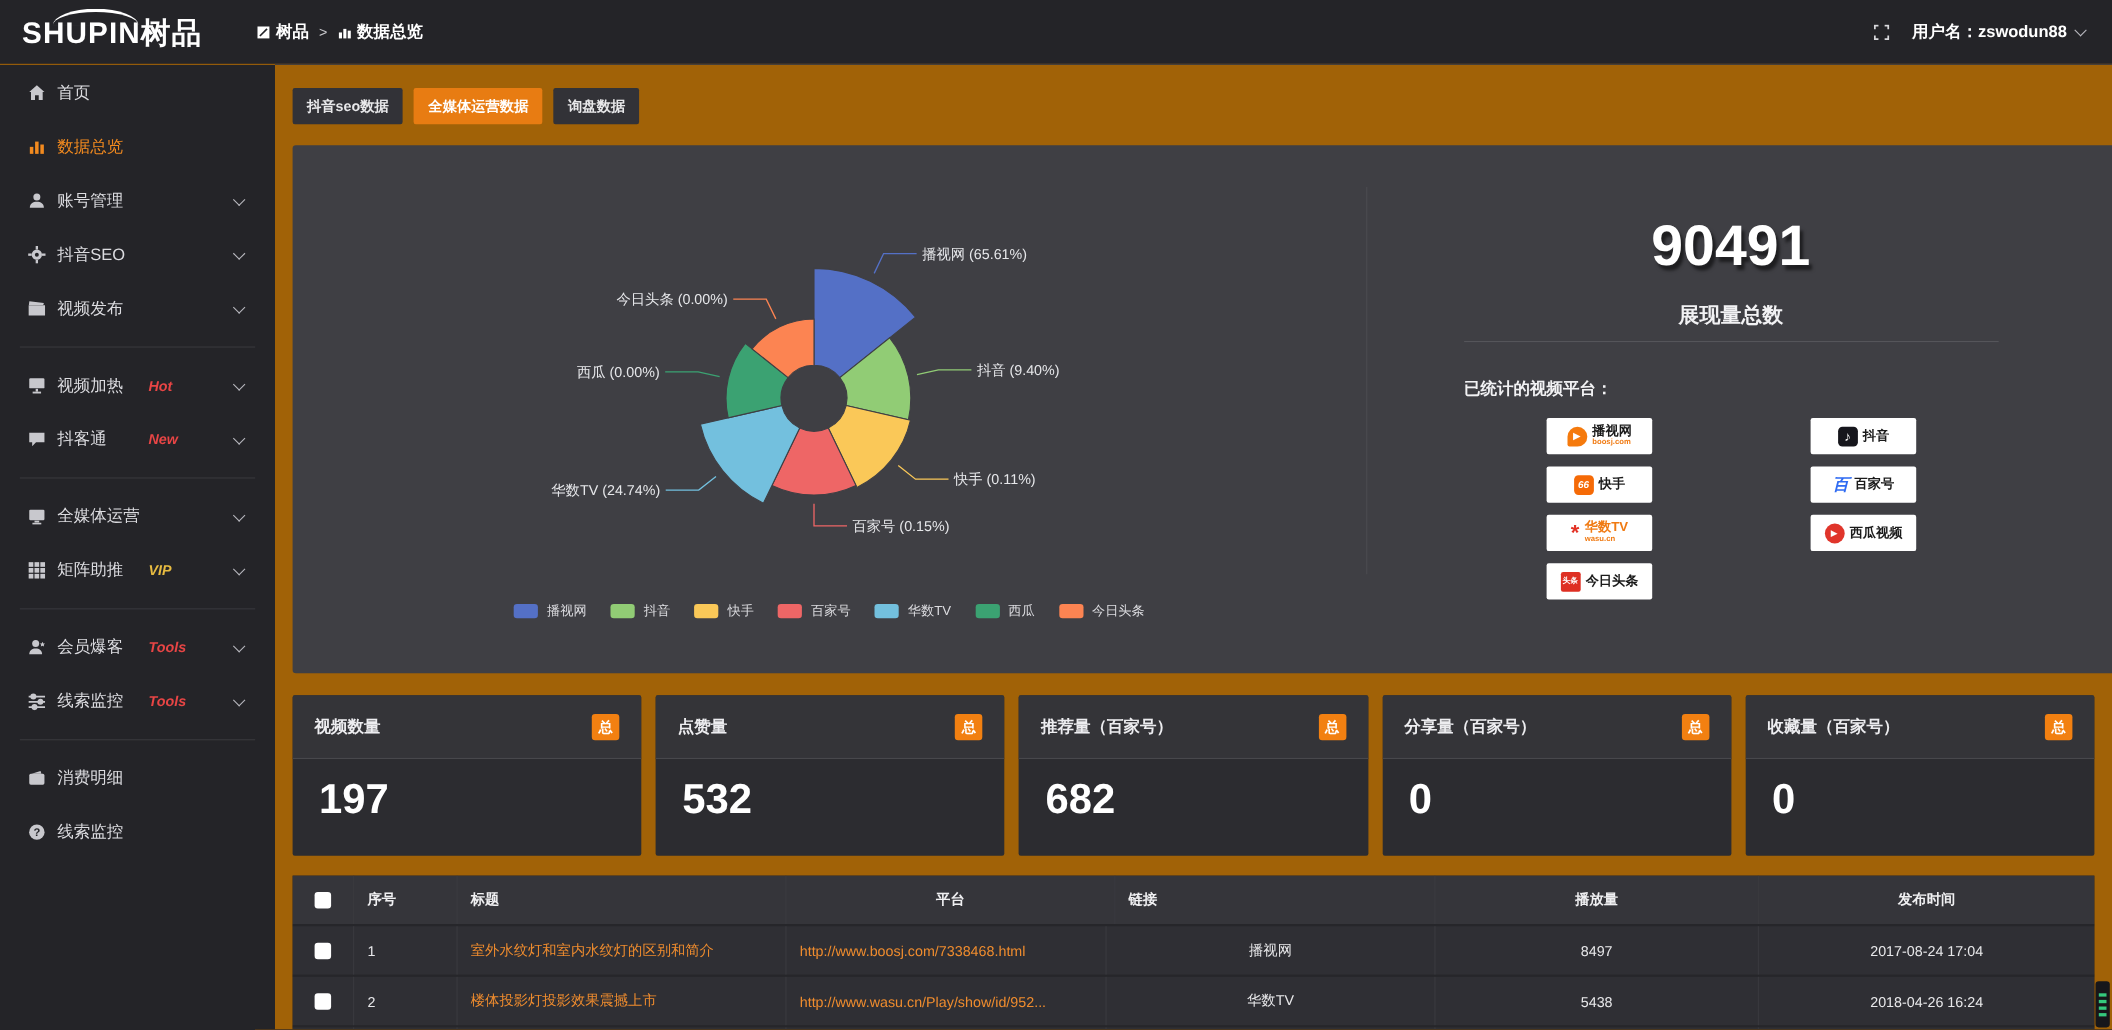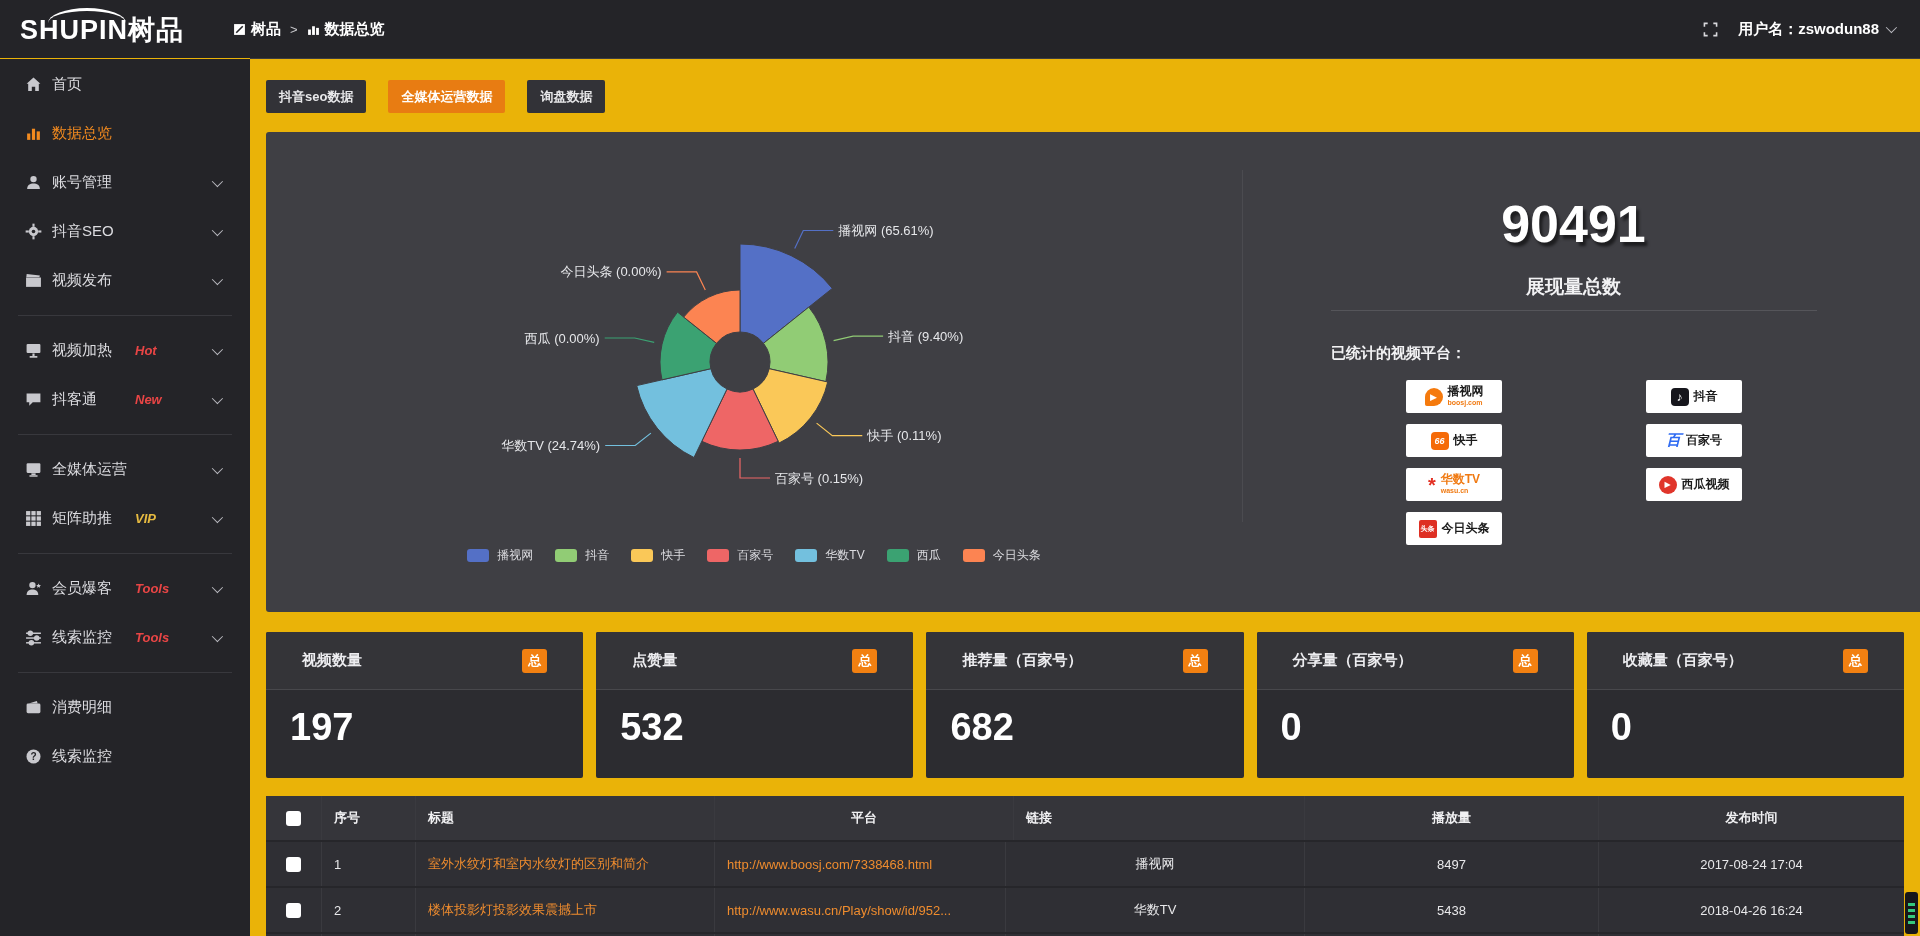--- a/index.html
+++ b/index.html
@@ -1,16 +1,16 @@
 <!DOCTYPE html>
 <html><head>
 <meta charset="utf-8">
 <style>
   html,body{margin:0;padding:0;background:#242428;font-family:"Liberation Sans","DejaVu Sans",sans-serif;}
-  .viewport{position:relative;width:1920px;height:936px;overflow:hidden;background:#eab308;color:#e9e9ec;}
+  .viewport{position:relative;width:1920px;height:936px;overflow:hidden;background:#a16207;color:#e9e9ec;}
 
   
   .topbar{position:absolute;left:0;top:0;width:1920px;height:58px;background:#242428;}
   .topbar-border{position:absolute;left:250px;top:58px;width:1670px;height:1px;background:#3c3c40;}
   .logo{position:absolute;left:20px;top:12px;width:200px;height:36px;}
   .logo-arc{position:absolute;left:28px;top:-4px;width:78px;height:12px;border-top:3px solid #fff;border-radius:50% 50% 0 0/100% 100% 0 0;}
   .logo-text{font-size:27px;font-weight:bold;color:#fff;letter-spacing:1px;line-height:36px;}
   .breadcrumb{position:absolute;left:233px;top:0;height:58px;display:flex;align-items:center;gap:9px;font-size:15px;font-weight:bold;color:#fff;}
   .crumb{display:flex;align-items:center;gap:5px;cursor:pointer;}
   .crumb-sep{color:#c9c9cd;font-size:13px;font-weight:normal;}
@@ -24,21 +24,21 @@
   .sb-item{position:relative;height:49px;display:flex;align-items:center;cursor:pointer;color:#dcdce0;font-size:15px;}
   .sb-icon{position:absolute;left:25px;width:17px;height:17px;color:#c8c8cd;display:flex;align-items:center;}
   .sb-icon svg{width:17px;height:17px;}
   .sb-label{position:absolute;left:52px;}
   .sb-badge{position:absolute;left:135px;font-size:13px;font-weight:bold;font-style:italic;}
   .sb-chev{position:absolute;left:212px;}
   .sb-item.active,.sb-item.active .sb-icon{color:#f28a1f;}
   .sb-divider{height:1px;background:#38383d;margin:10px 18px;}
 
   
-  .tabs{position:absolute;left:266px;top:80px;display:flex;gap:22px;}
+  .tabs{position:absolute;left:266px;top:80px;display:flex;gap:10px;}
   .tab{height:33px;padding:0 13px;display:flex;align-items:center;background:#323237;color:#e8e8ea;font-size:13px;font-weight:bold;cursor:pointer;border-radius:2px;}
   .tab.active{background:#e87c12;color:#fff;}
 
   
   .panel{position:absolute;left:266px;top:132px;width:1846px;height:480px;background:#3f3f44;border-radius:3px;}
   .pie-svg{position:absolute;left:0;top:0;}
   .legend{position:absolute;left:0;top:415px;width:976px;display:flex;justify-content:center;gap:22px;}
   .legend-item{display:flex;align-items:center;gap:8px;cursor:pointer;}
   .legend-swatch{width:22px;height:13px;border-radius:3px;}
   .legend-label{font-size:12px;color:#dcdce0;}
@@ -61,21 +61,21 @@
   .ic-wasu{color:#e33124;font-size:20px;line-height:18px;}
   .ic-wasu-tx b{color:#f07a12;}
   .ic-toutiao{width:18px;height:18px;background:#de2f23;border-radius:2px;color:#fff;font-size:7px;line-height:8px;text-align:center;}
   .ic-douyin{width:18px;height:18px;background:#16161c;border-radius:4px;color:#fff;font-size:12px;}
   .ic-baijiahao{color:#2f6bf2;font-size:15px;font-style:italic;}
   .ic-xigua{width:18px;height:18px;background:#e0352b;border-radius:50%;color:#fff;font-size:8px;}
 
   
   .cards{position:absolute;left:266px;top:632px;width:1638px;display:flex;gap:13px;}
   .card{flex:1;height:146px;background:#2c2c30;border-radius:2px;overflow:hidden;}
-  .card-head{height:57px;background:#343438;border-bottom:1px solid #48484c;display:flex;align-items:center;justify-content:space-between;padding:0 36px;}
+  .card-head{height:57px;background:#343438;border-bottom:1px solid #48484c;display:flex;align-items:center;justify-content:space-between;padding:0 20px;}
   .card-title{font-size:15px;font-weight:bold;color:#ededf0;}
   .card-badge{background:#f28011;color:#fff;font-size:13px;font-weight:bold;padding:3px 6px;border-radius:3px;}
   .card-value{font-size:38px;font-weight:bold;color:#fff;padding:16px 0 0 24px;}
 
   
   .table{position:absolute;left:266px;top:796px;width:1638px;height:140px;overflow:hidden;background:#242428;}
   .trow{display:flex;height:44px;background:#2f2f34;border-bottom:2px solid #26262a;}
   .trow.thead{background:#35353a;}
   .tcell{display:flex;align-items:center;font-size:13px;color:#e8e8ea;border-right:1px solid #3a3a3f;padding:0 12px;box-sizing:border-box;overflow:hidden;white-space:nowrap;}
   .tcell:last-child{border-right:none;}

